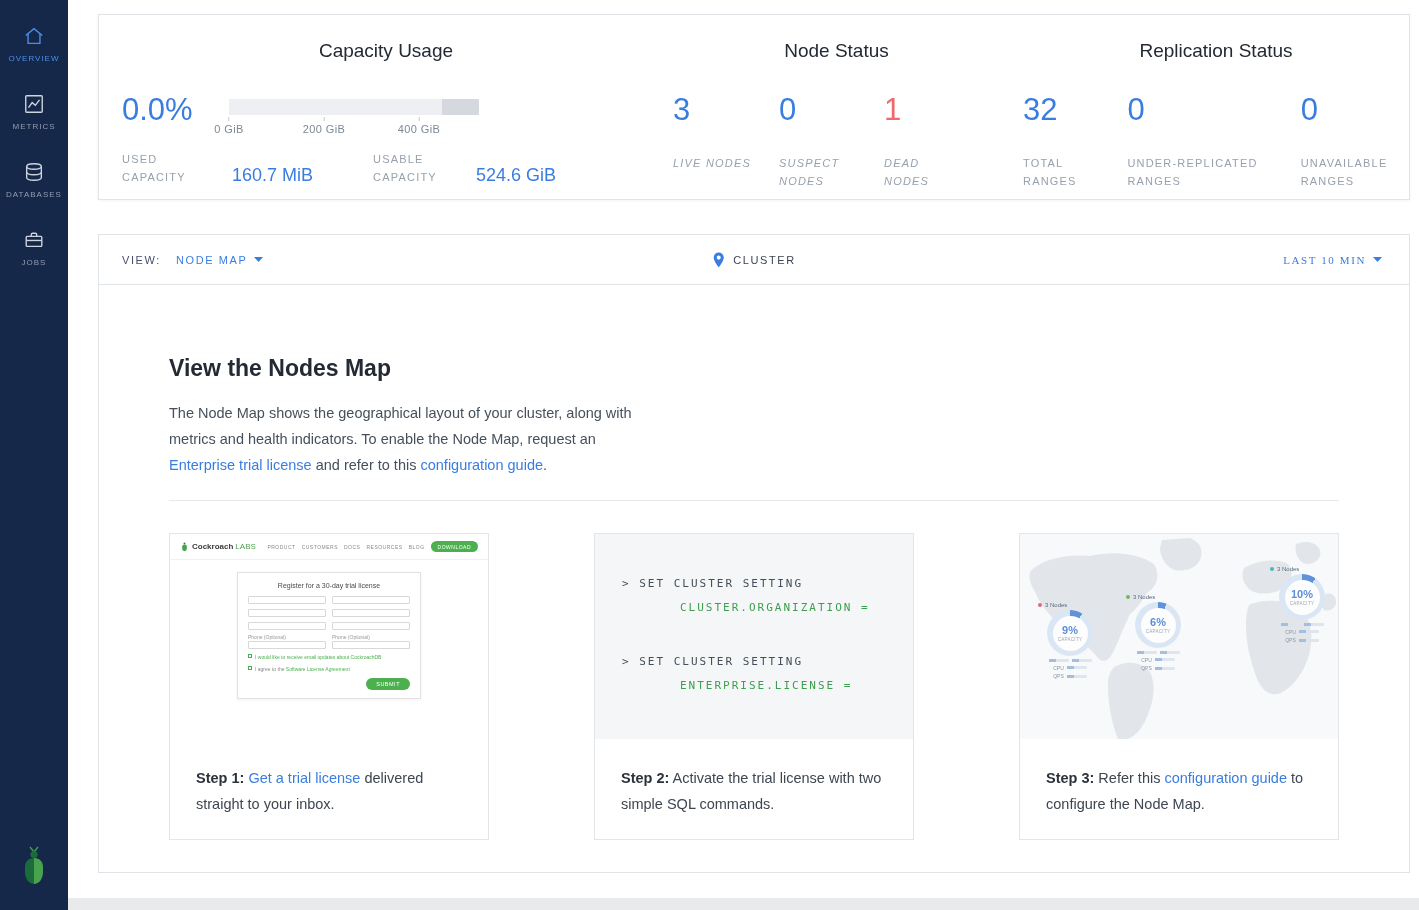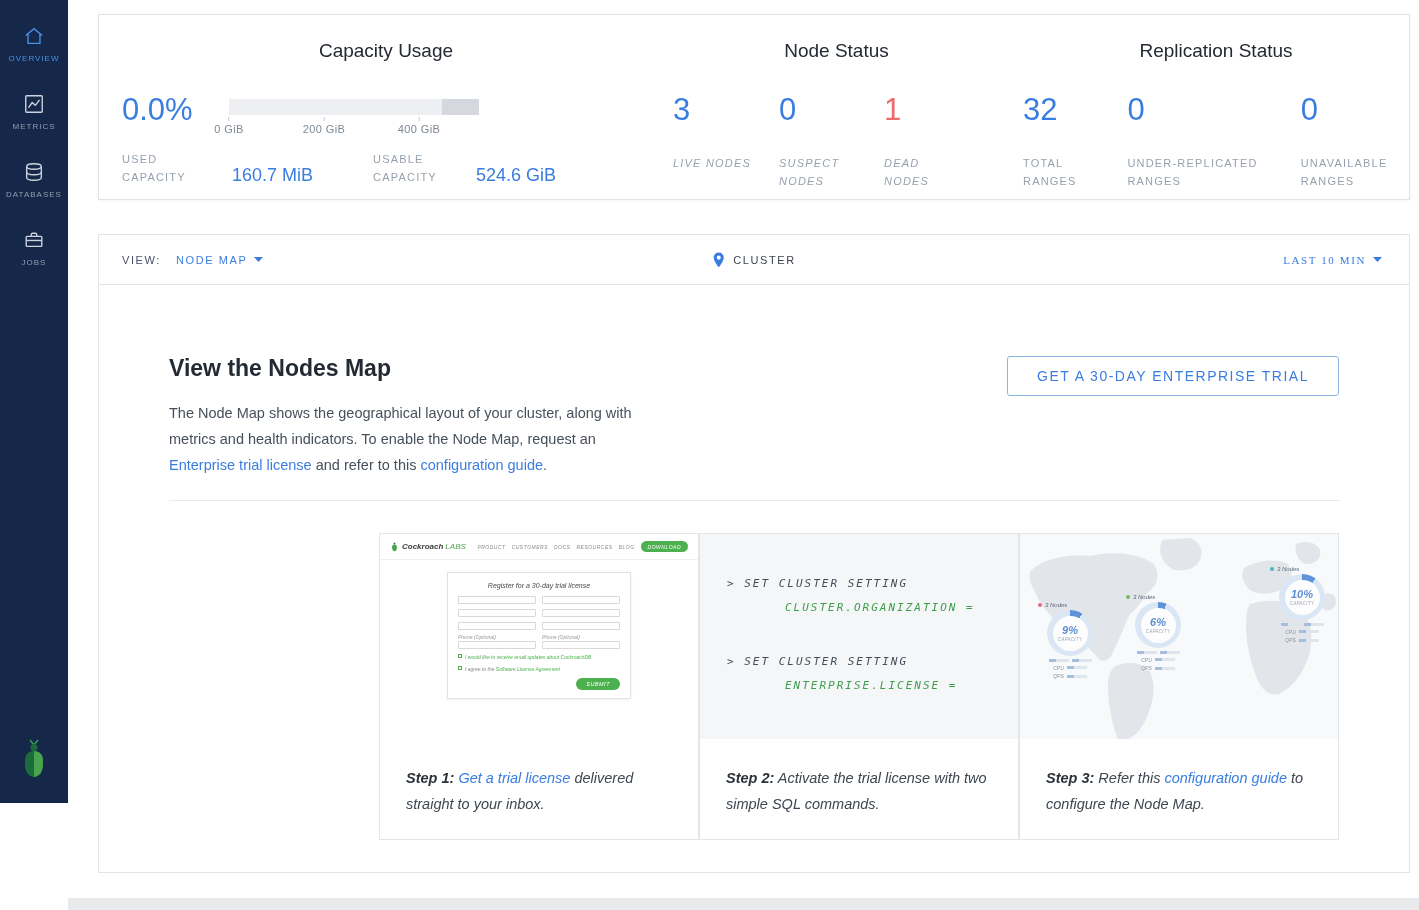--- a/index.html
+++ b/index.html
@@ -6,21 +6,21 @@
   html,body { width:1419px; height:910px; }
   body {
     font-family:"Liberation Sans", sans-serif;
     background:#ffffff;
     position:relative;
     overflow:hidden;
     --blue:#3a7de1; --red:#ee6a6f; --label:#97a1ad; --border:#e0e4e9; --green:#3f9e4e;
   }
 
   
-  .sidebar { position:absolute; left:0; top:0; width:68px; height:803px; background:#152849;
+  .sidebar { position:absolute; left:0; top:0; width:68px; height:910px; background:#152849;
              display:flex; flex-direction:column; align-items:center; padding-top:10px; z-index:5; }
   .nav-item { width:100%; display:flex; flex-direction:column; align-items:center; gap:7px;
               padding:15px 0; cursor:pointer; color:#cdd4df; }
   .nav-item .nav-label { font-size:8px; letter-spacing:1px; color:#939db0; }
   .nav-item.active { color:#4a90e8; }
   .nav-item.active .nav-label { color:#4a90e8; }
   .nav-icon { width:22px; height:22px; stroke:currentColor; fill:none; stroke-width:1.5; }
   .sidebar-logo { margin-top:auto; margin-bottom:20px; cursor:pointer; }
 
   
@@ -79,21 +79,21 @@
   
   .panel { border:1px solid var(--border); border-top:none; background:#fff; height:588px;
            position:relative; padding:70px 70px 0; }
   .panel h2 { font-size:23px; font-weight:600; color:#242a33; margin-bottom:18px; }
   .panel-desc { width:465px; font-size:14.5px; line-height:26px; color:#46505c; }
   a.link { color:var(--blue); text-decoration:none; cursor:pointer; }
   .trial-btn { position:absolute; top:71px; right:70px; height:40px; padding:0 29px;
                font-family:inherit; font-size:14px; letter-spacing:1.5px; color:var(--blue);
                background:#fff; border:1px solid #8db3e3; border-radius:3px; cursor:pointer; }
   .divider { border-top:1px solid #e6e9ed; margin-top:22px; }
-  .cards { display:flex; justify-content:flex-end; margin-top:32px;font-style:italic; }
+  .cards { display:flex; justify-content:space-between; margin-top:32px; }
 
   .step-card { width:320px; height:307px; border:1px solid #e2e5e9; background:#fff;
                display:flex; flex-direction:column; }
   .card-media { height:205px; position:relative; overflow:hidden; flex:none; }
   .card-caption { padding:26px 26px 0; font-size:14.5px; line-height:26px; color:#3e4650; }
   .card-caption b { font-weight:700; color:#2b323b; }
 
   
   .mock { background:#fff; }
   .mock-header { height:26px; display:flex; align-items:center; padding:0 10px; border-bottom:1px solid #f0f1f2; }
@@ -286,21 +286,20 @@
         <svg class="caret" width="9" height="5" viewBox="0 0 9 5">
             <path d="M0 0h9L4.5 5z" fill="currentColor"></path>
           </svg>
       </span>
     </div>
   </div>
 
   <div class="panel">
     <h2>View the Nodes Map</h2>
     <p class="panel-desc"><span>The Node Map shows the geographical layout of your cluster, along with metrics and health indicators. To enable the Node Map, request an </span><a class="link" href="#">Enterprise trial license</a><span> and refer to this </span><a class="link" href="#">configuration guide</a><span>.</span></p>
-    <button class="trial-btn">GET A 30-DAY ENTERPRISE TRIAL</button>
 
     <div class="divider"></div>
 
     <div class="cards">
 
       <div class="step-card">
         <div class="card-media mock">
           <div class="mock-header">
             <svg width="9" height="11" viewBox="0 0 34 40">
                 <circle cx="17" cy="8.5" r="3.6" fill="#2c7a3f"></circle>

